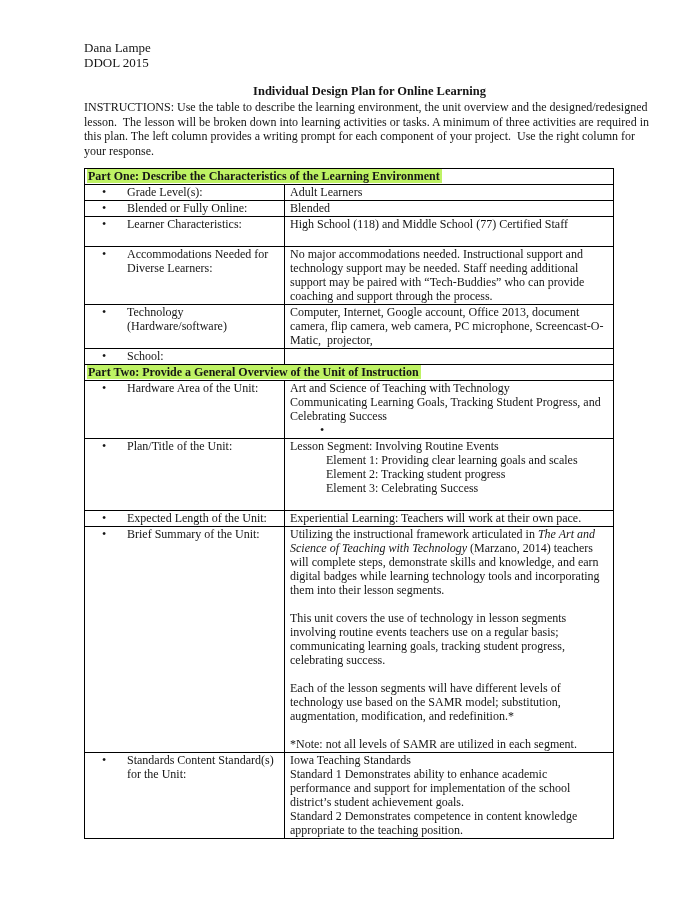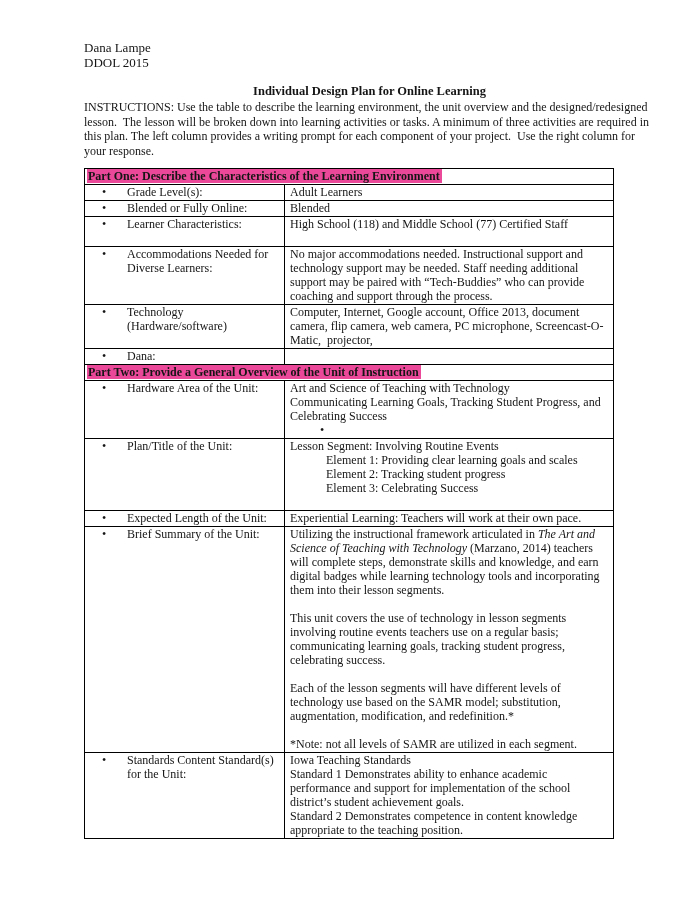--- a/index.html
+++ b/index.html
@@ -18,21 +18,21 @@
   table.plan { border-collapse:collapse; table-layout:fixed; width:529px; margin-top:10px; }
   col.c-prompt { width:200px; }
   col.c-response { width:329px; }
   td {
     border:1px solid #000;
     vertical-align:top;
     font-size:12px; line-height:14px;
     padding:0 5px 1px 5px;
   }
   td.section-cell { padding:0 2px 1px 2px; font-weight:bold; }
-  .hl { background:#ec4899; padding:0 2px 0 1px; }
+  .hl { background:#bef264; padding:0 2px 0 1px; }
 
   td.prompt-cell { padding-left:0; padding-right:2px; }
   .prompt { display:flex; padding-left:17px; }
   .prompt .bullet { flex:none; width:25px; }
   .prompt .label { flex:1; white-space:pre-wrap; }
 
   .para { white-space:pre-wrap; }
   .blank { height:14px; }
   .indent { padding-left:36px; }
   .empty-bullet { padding-left:30px; }
@@ -122,21 +122,21 @@
       </td>
       <td>
             <div class="para">Computer, Internet, Google account, Office 2013, document camera, flip camera, web camera, PC microphone, Screencast-O-Matic,  projector,</div>
           </td>
     </tr>
 
     <tr>
       <td class="prompt-cell">
         <div class="prompt">
               <span class="bullet">•</span>
-              <span class="label">Dana:</span>
+              <span class="label">School:</span>
             </div>
       </td>
       <td>
             <div class="para"></div>
           </td>
     </tr>
 
     <tr>
       <td colspan="2" class="section-cell"><span class="hl">Part Two: Provide a General Overview of the Unit of Instruction</span></td>
     </tr>

